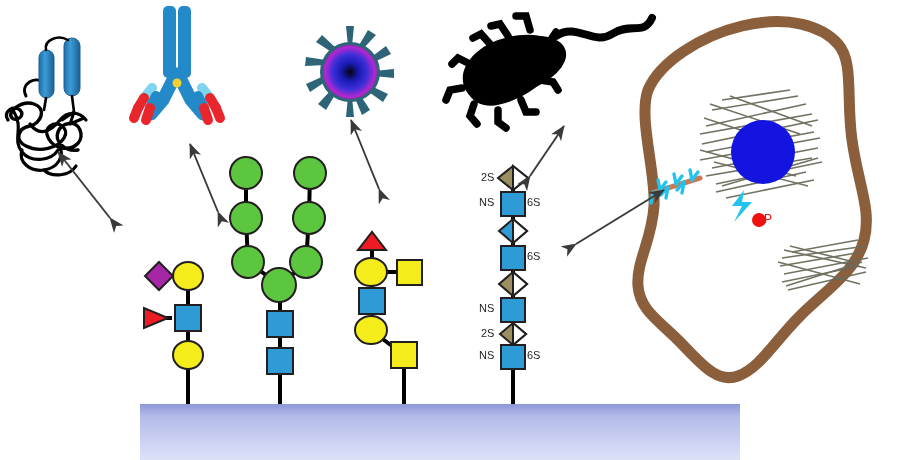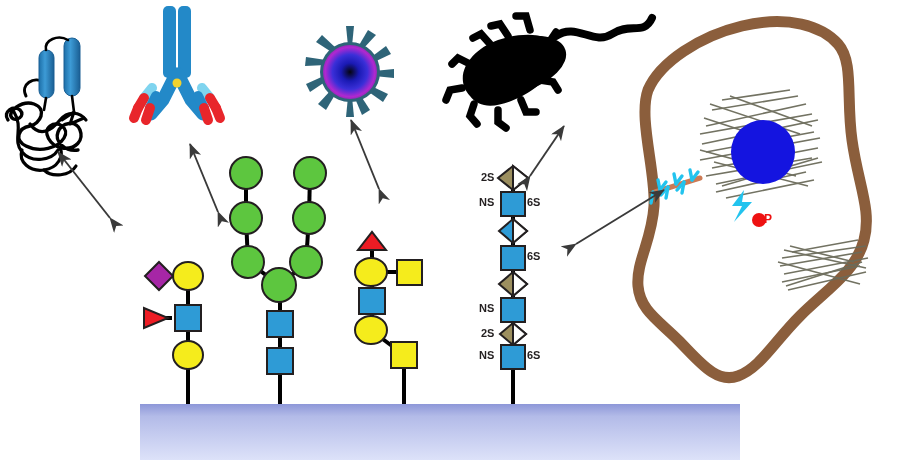--- a/index.html
+++ b/index.html
@@ -1,19 +1,19 @@
 <!DOCTYPE html>
 <html><head>
 <meta charset="utf-8">
 <style>
   html,body{margin:0;padding:0;background:#fff;}
   body{width:900px;height:460px;font-family:"Liberation Sans",sans-serif;overflow:hidden;}
   #stage{position:relative;width:900px;height:460px;background:#ffffff;}
   svg.layer{position:absolute;left:0;top:0;width:900px;height:460px;}
-  .lbl{position:absolute;font-family:"Liberation Sans",sans-serif;font-size:11px;font-weight:bold;color:#231f20;letter-spacing:0px;line-height:1;white-space:nowrap;}
+  .lbl{position:absolute;font-family:"Liberation Sans",sans-serif;font-size:11px;font-weight:normal;color:#231f20;letter-spacing:0px;line-height:1;white-space:nowrap;}
 </style>
 </head>
 <body>
 
 <div id="stage">
 
   <svg class="layer" viewBox="0 0 900 460">
     <defs>
       <radialGradient id="virusGrad" cx="50%" cy="50%" r="52%">
         <stop offset="0%" stop-color="#05050f"></stop>

